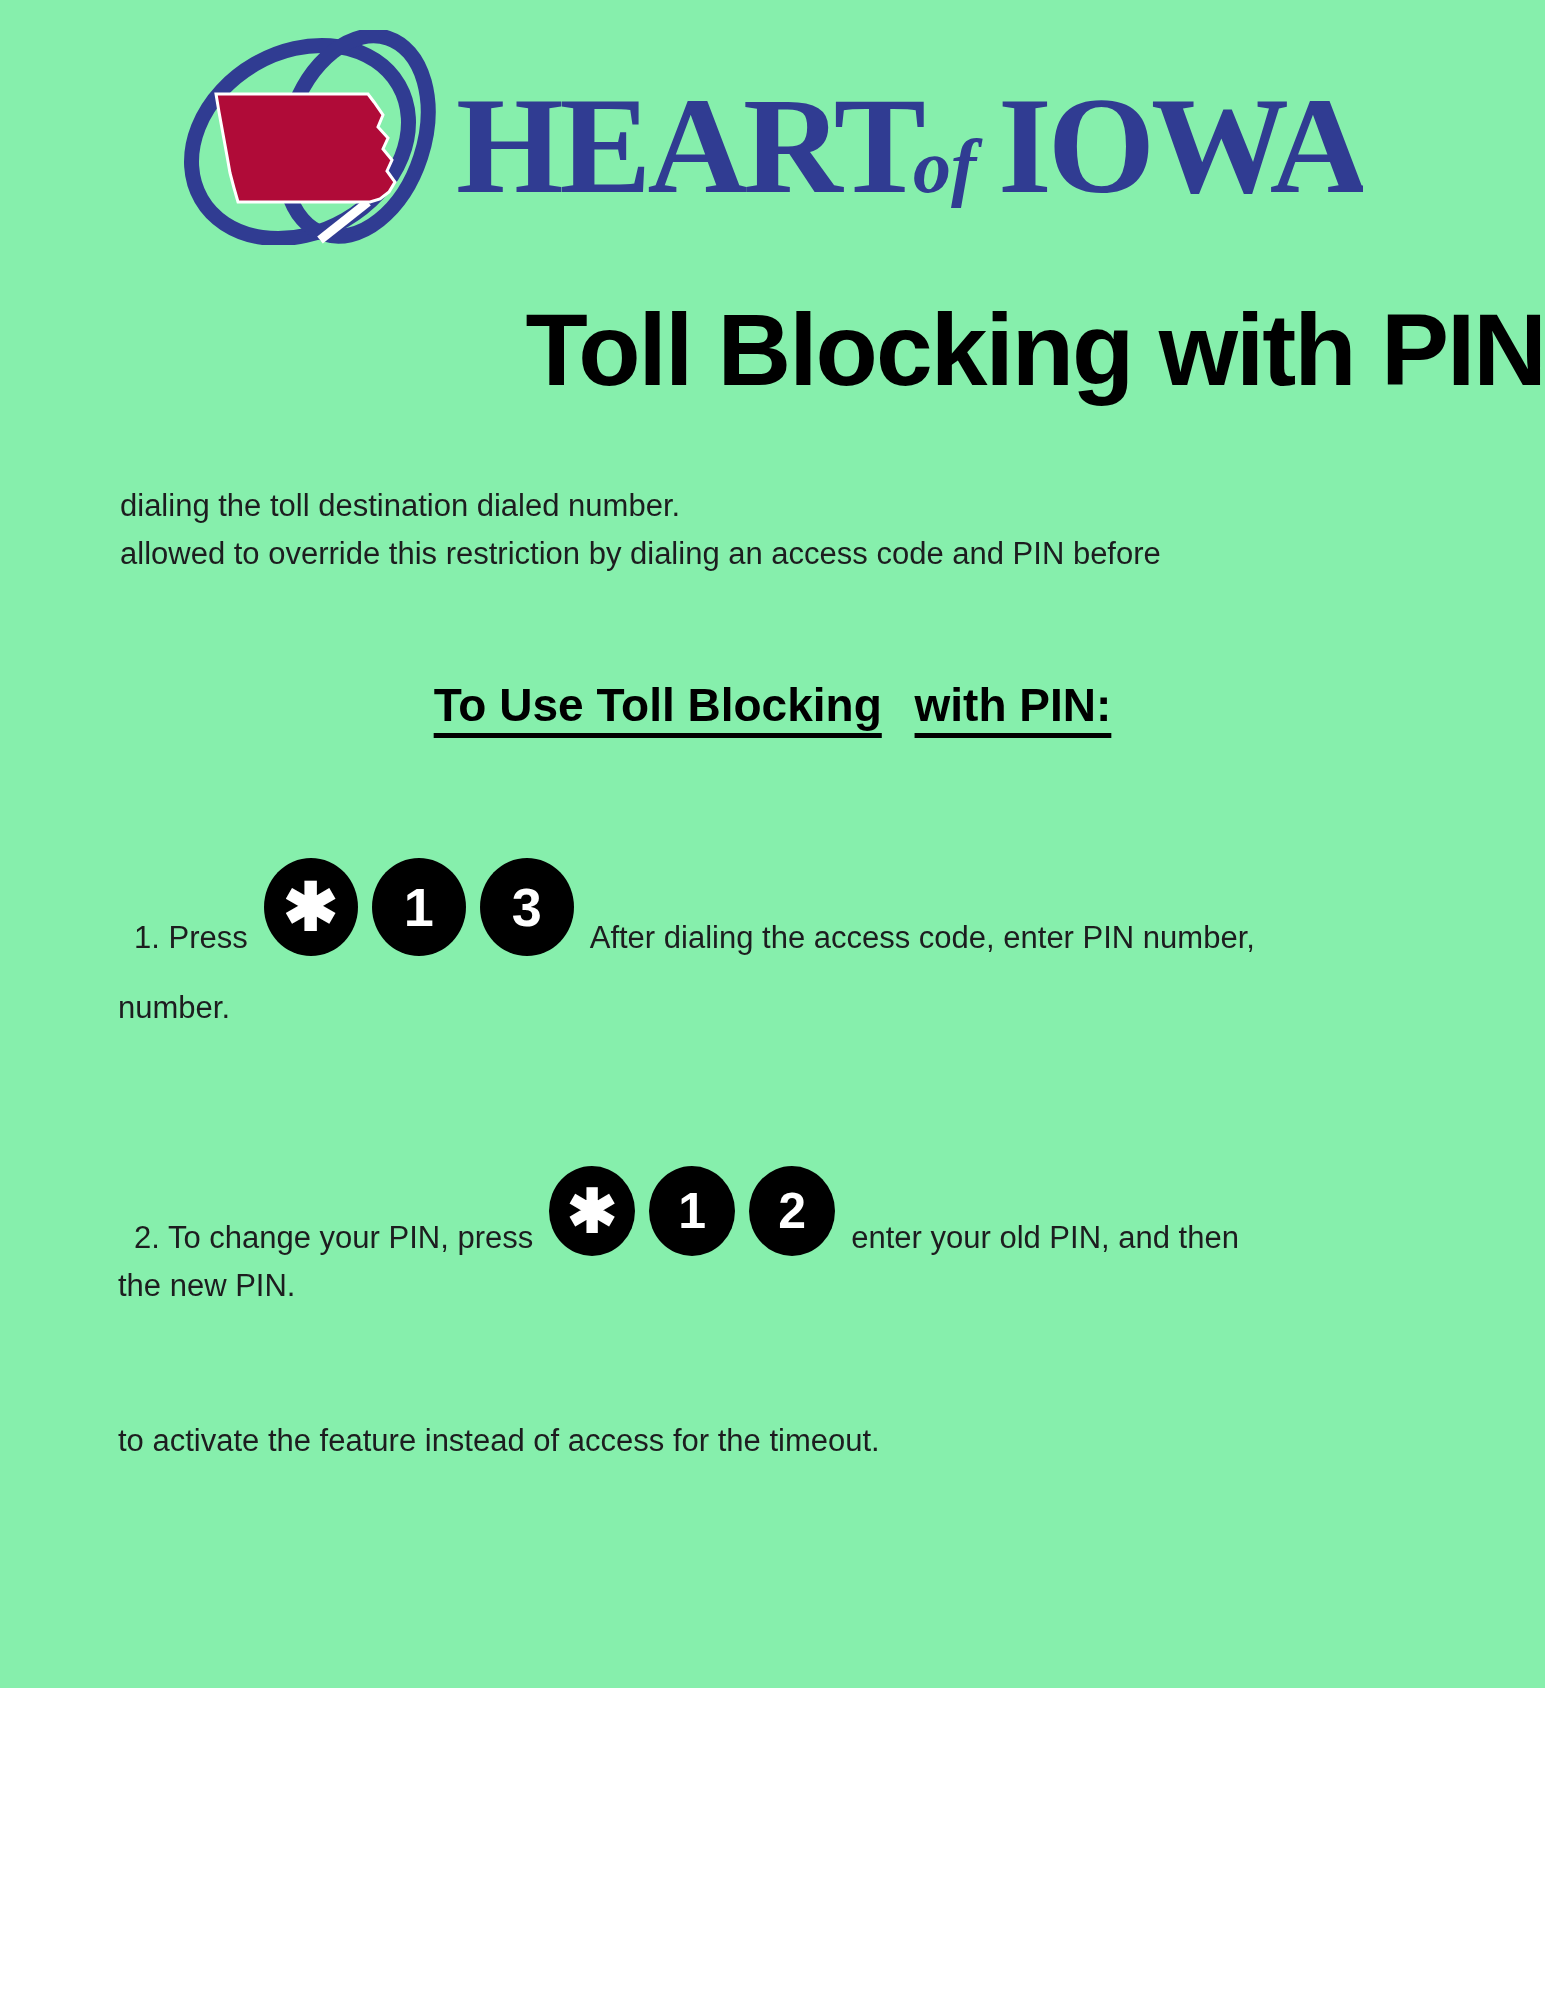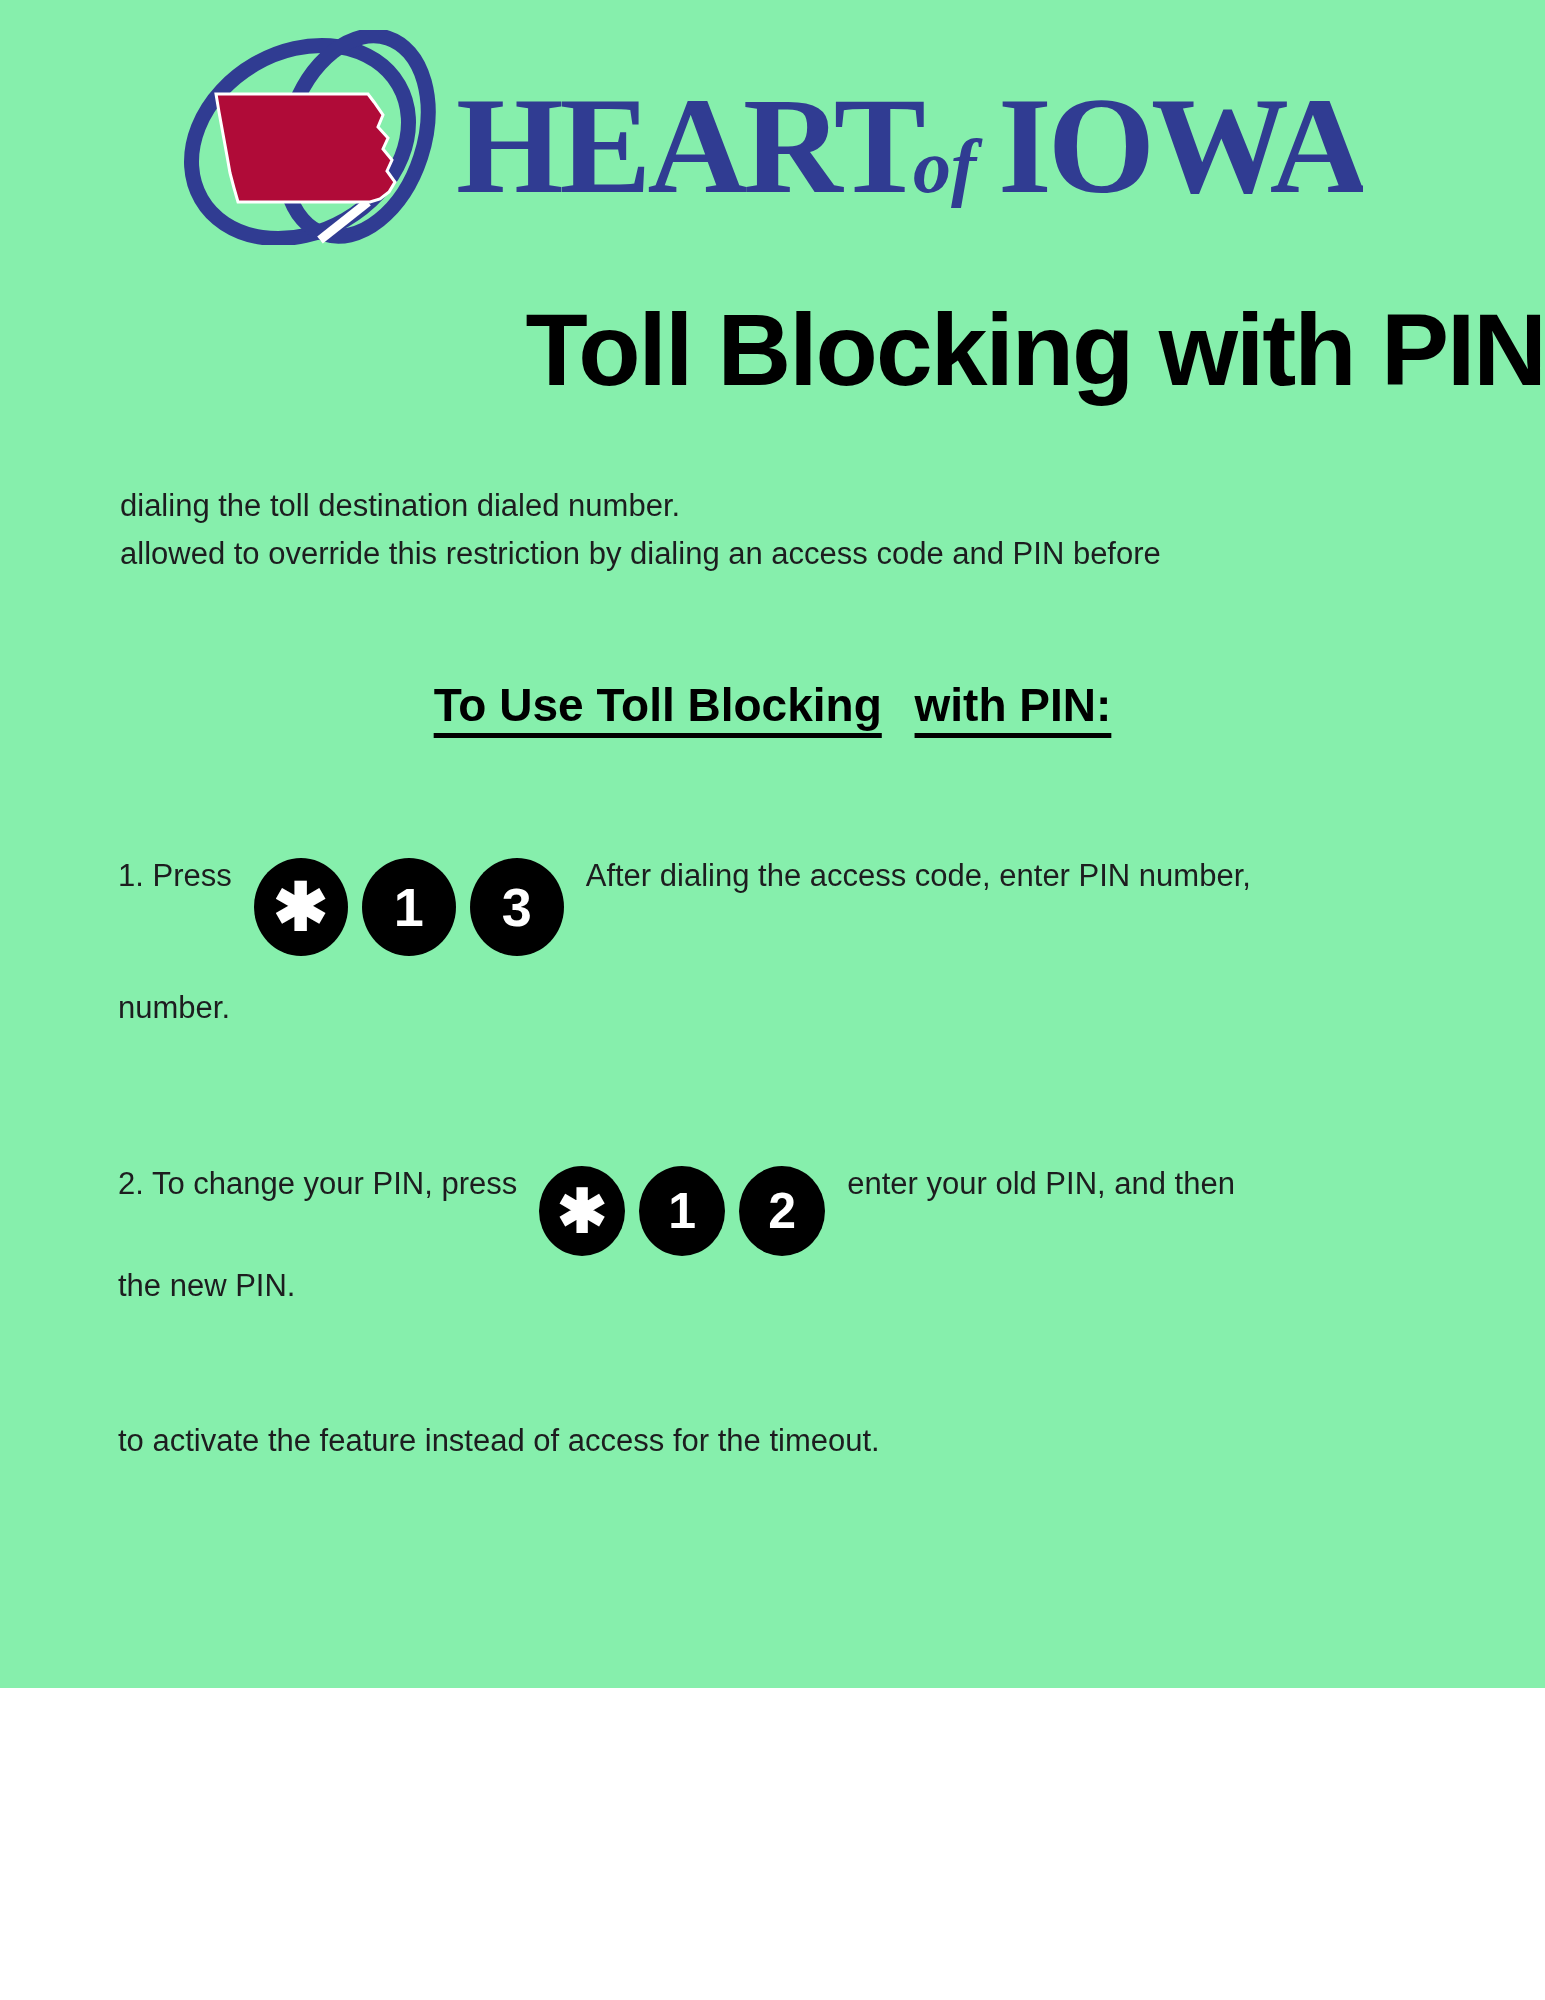--- a/index.html
+++ b/index.html
@@ -49,24 +49,24 @@
     display: inline-block;
     text-decoration: underline;
     text-decoration-thickness: 5px;
     text-underline-offset: 12px;
   }
   .section-heading .u + .u { margin-left: 20px; }
 
   
   .step-row {
     position: absolute;
-    left: 118px;
+    left: 134px;
     display: flex;
-    align-items: flex-start;
-    gap: 22px;
+    align-items: flex-end;
+    gap: 16px;
     font-size: 31px;
     white-space: nowrap;
   }
   .keys { display: flex; align-items: center; gap: 14px; }
   .key {
     background: #000000;
     color: #ffffff;
     border-radius: 50%;
     display: flex;
     align-items: center;

